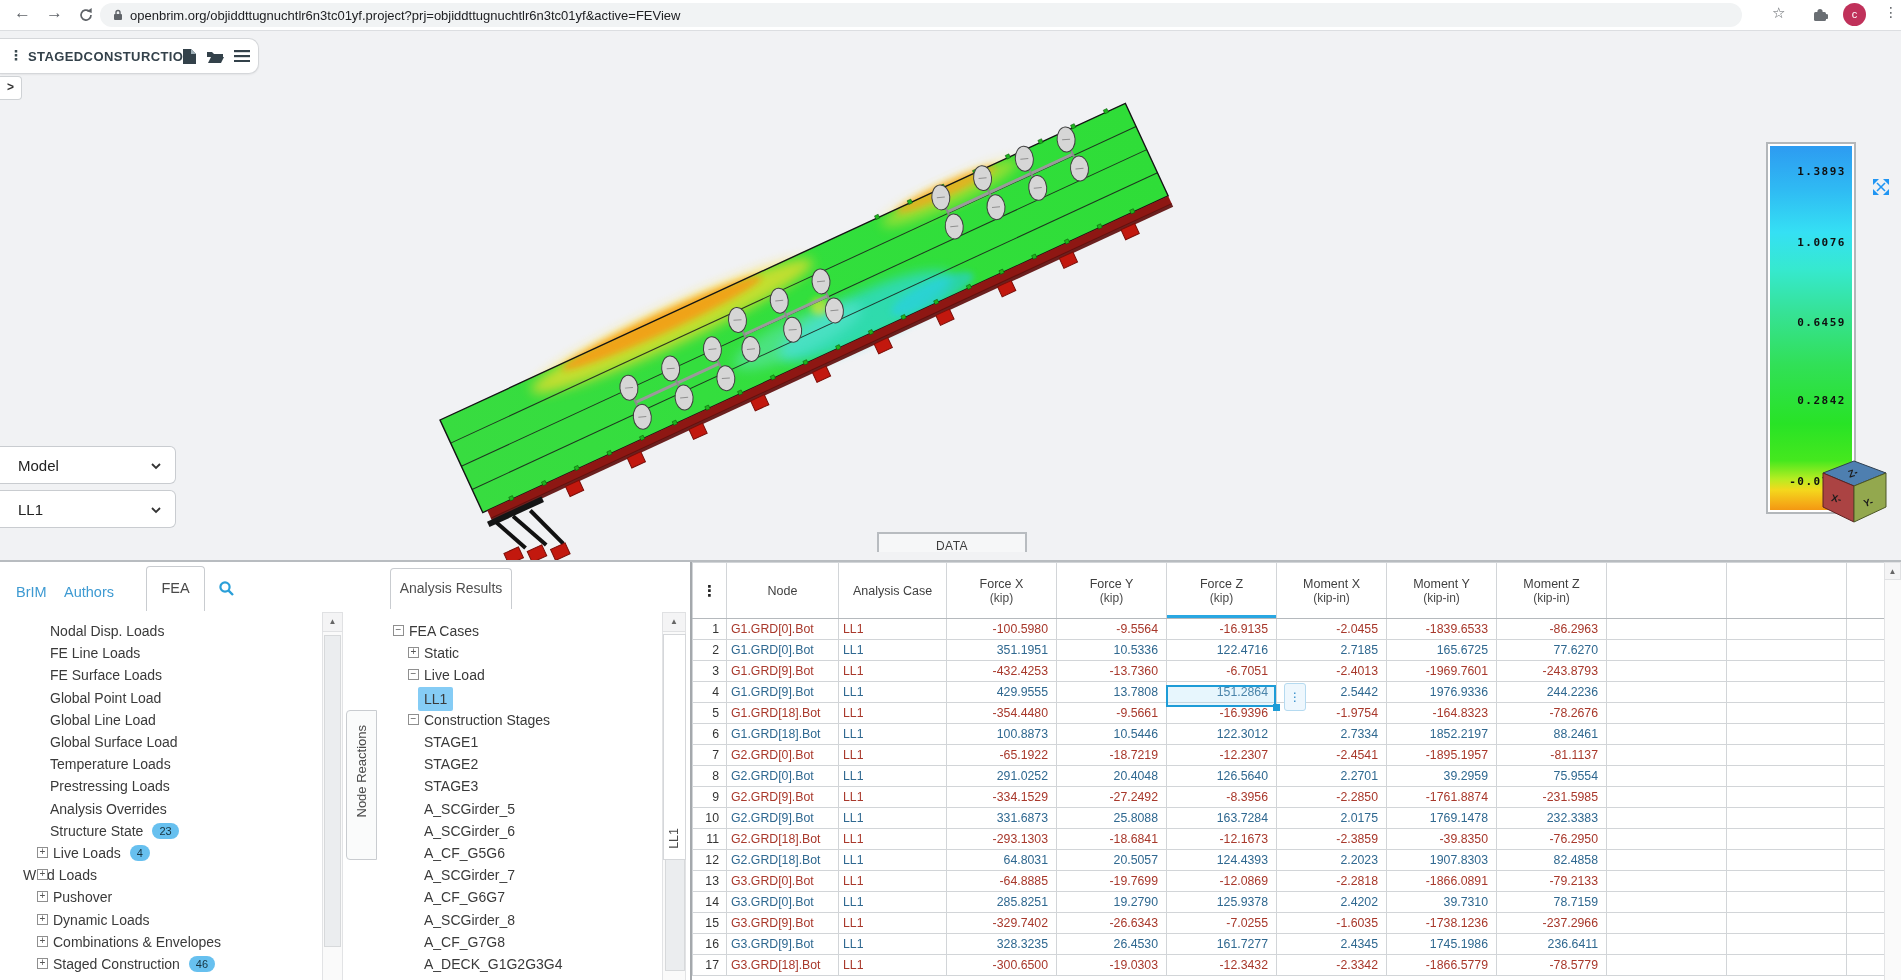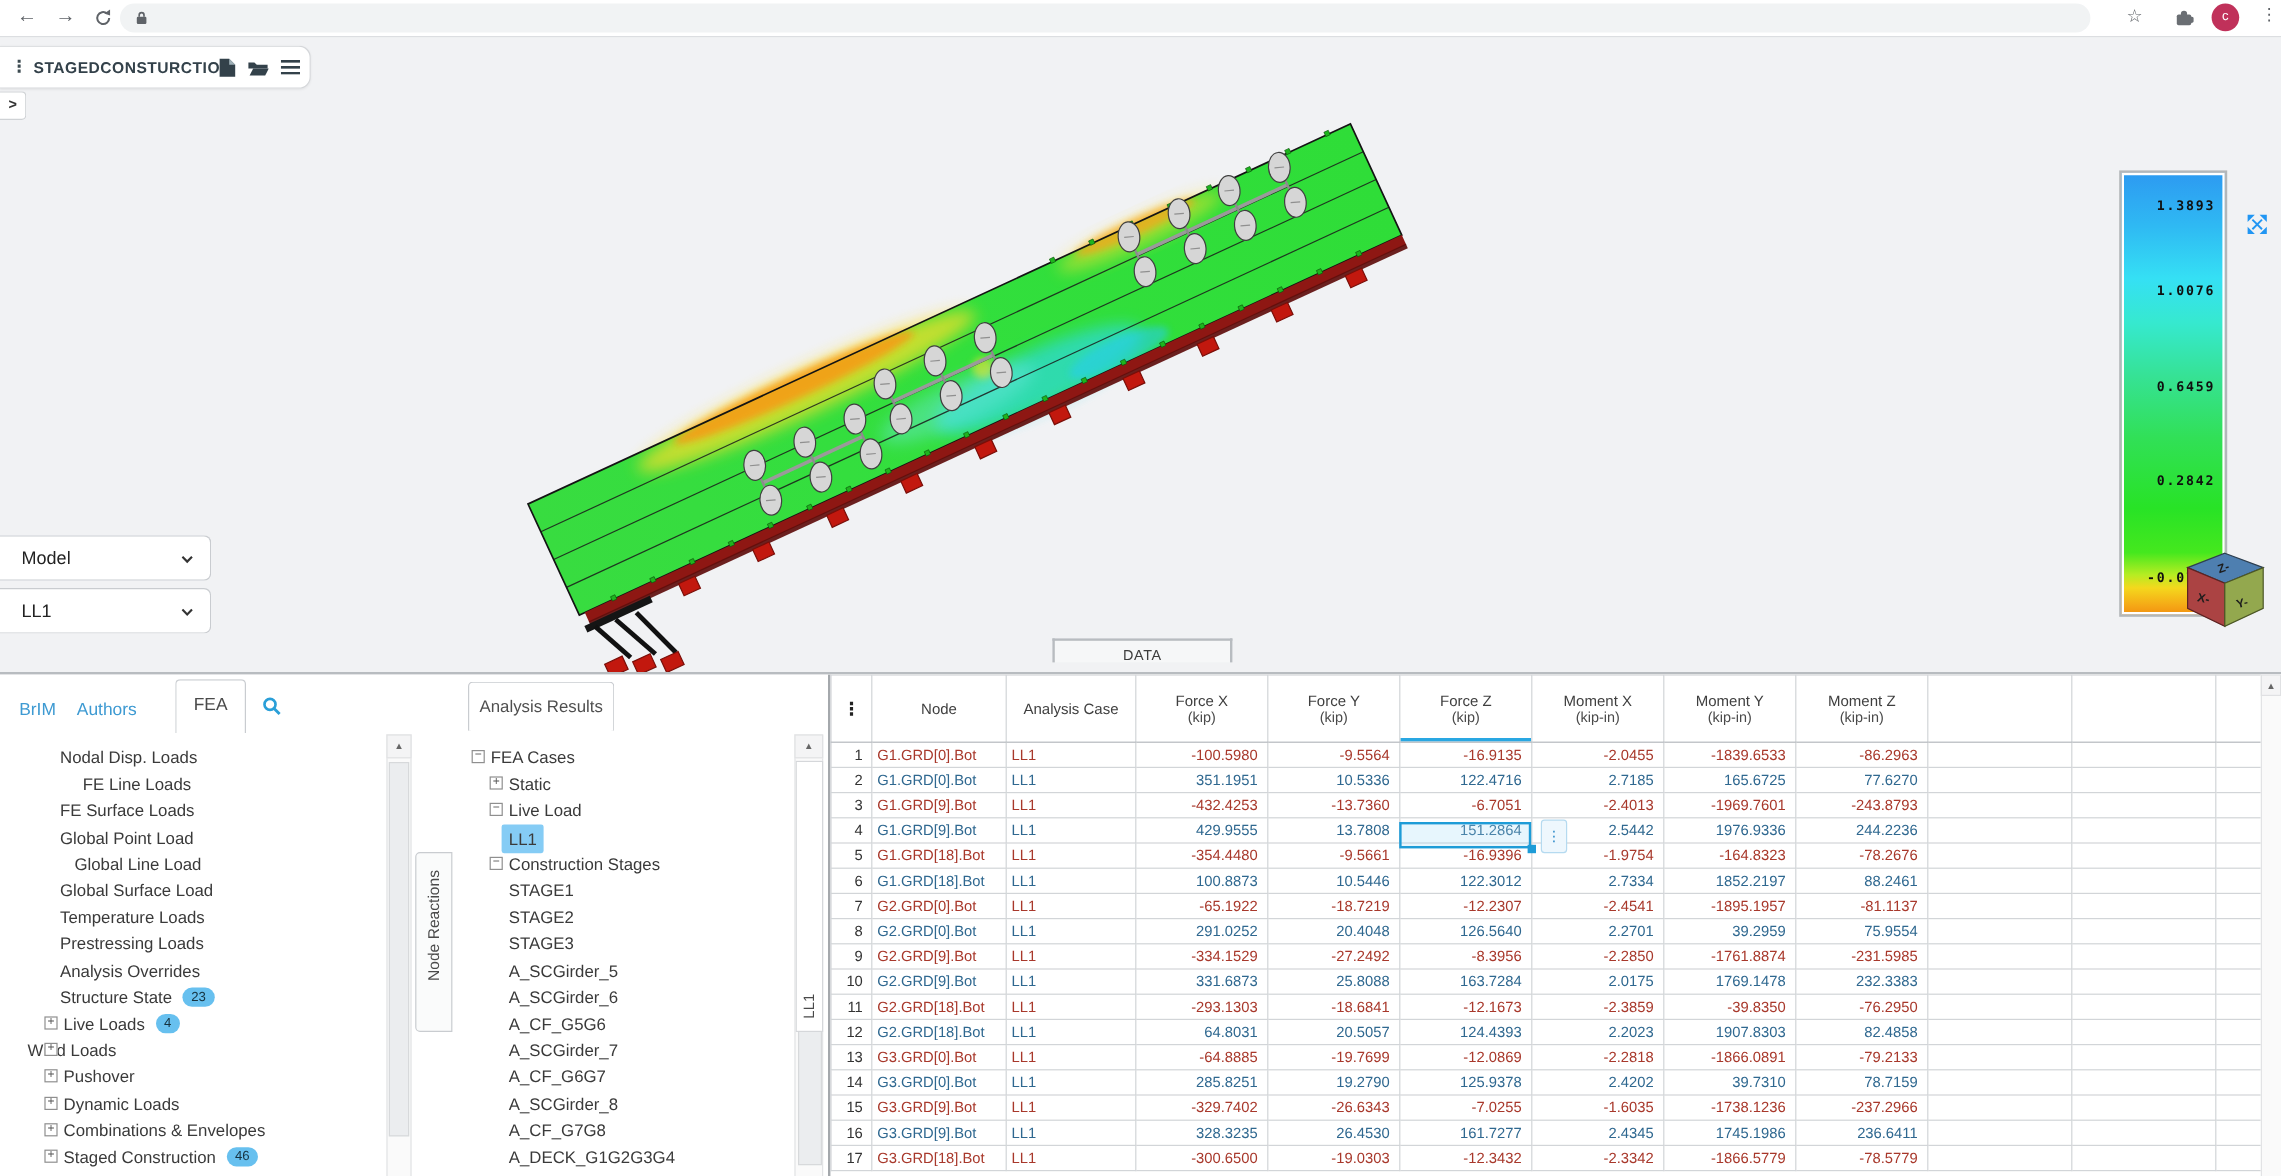--- a/index.html
+++ b/index.html
@@ -82,20 +82,21 @@
   <span class="nav-ic" style="left:46px">→</span>
   <svg class="abs" style="left:78px;top:7px" width="16" height="16">
     <path d="M13 8 a5 5 0 1 1 -1.8 -3.8" stroke="#5f6368" stroke-width="1.7" fill="none"></path>
     <polygon points="13.7,1 13.7,6 8.9,4.2" fill="#5f6368"></polygon>
   </svg>
   <div id="urlbar">
     <svg class="abs" style="left:12px;top:5px" width="12" height="14">
       <rect x="2" y="6" width="8" height="6" rx="1" fill="#5f6368"></rect>
       <path d="M4 6 V4.5 a2 2 0 0 1 4 0 V6" stroke="#5f6368" stroke-width="1.4" fill="none"></path>
     </svg>
+    <span id="urltext">openbrim.org/objiddttugnuchtlr6n3tc01yf.project?prj=objiddttugnuchtlr6n3tc01yf&amp;active=FEView</span>
   </div>
   <span class="nav-ic" style="left:1772px;top:4px;font-size:15px">☆</span>
   <svg class="abs" style="left:1812px;top:7px" width="16" height="16">
     <rect x="2" y="5" width="12" height="9" rx="1.5" fill="#6a6e73"></rect>
     <circle cx="8" cy="4.5" r="2.6" fill="#6a6e73"></circle>
     <circle cx="14" cy="9.5" r="2.6" fill="#6a6e73"></circle>
   </svg>
   <div id="avatar">c</div>
   <span class="nav-ic" style="left:1884px;top:4px;font-size:14px">⋮</span>
 </div>
@@ -305,36 +306,36 @@
     <circle cx="7" cy="7" r="4.6" stroke="#2a9fd8" stroke-width="2.2" fill="none"></circle>
     <line x1="10.6" y1="10.6" x2="15" y2="15" stroke="#2a9fd8" stroke-width="2.4"></line>
   </svg>
 
   <div id="left-tree" class="tree">
       <div class="titem" style="top: 8px;">
         <span class="lbl-wrap" style="padding-left: 50px;">
           <span>Nodal Disp. Loads</span>
         </span>
       </div>
-      <div class="titem" style="top: 30.2px; padding-left: 19px;">
+      <div class="titem" style="top: 30.2px;">
         <span class="lbl-wrap" style="padding-left: 50px;">
           <span>FE Line Loads</span>
         </span>
       </div>
       <div class="titem" style="top: 52.4px;">
         <span class="lbl-wrap" style="padding-left: 50px;">
           <span>FE Surface Loads</span>
         </span>
       </div>
       <div class="titem" style="top: 74.6px;">
         <span class="lbl-wrap" style="padding-left: 50px;">
           <span>Global Point Load</span>
         </span>
       </div>
-      <div class="titem" style="top: 96.8px; padding-left: 12px;">
+      <div class="titem" style="top: 96.8px;">
         <span class="lbl-wrap" style="padding-left: 50px;">
           <span>Global Line Load</span>
         </span>
       </div>
       <div class="titem" style="top: 119px;">
         <span class="lbl-wrap" style="padding-left: 50px;">
           <span>Global Surface Load</span>
         </span>
       </div>
       <div class="titem" style="top: 141.2px;">

